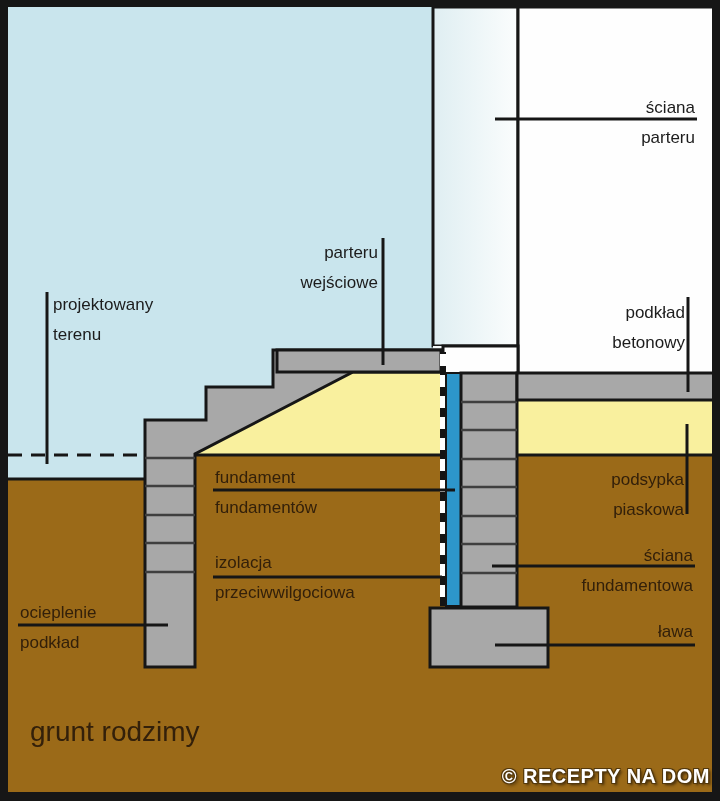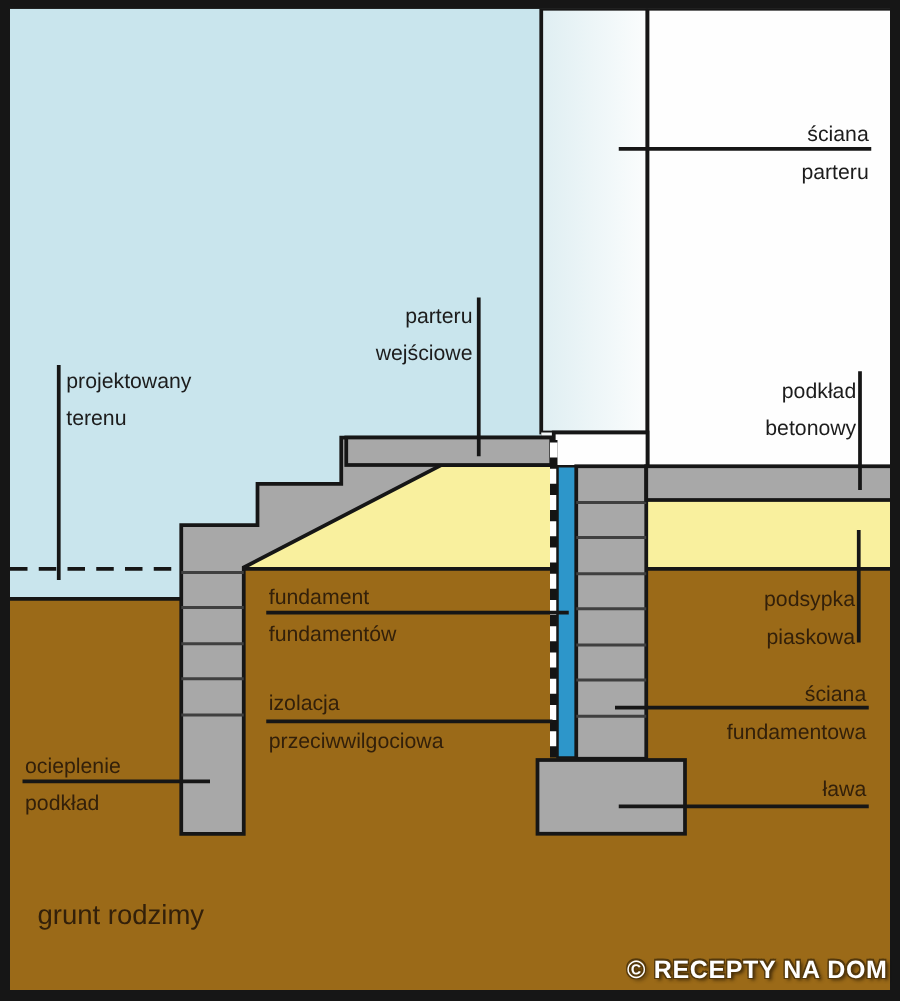--- a/index.html
+++ b/index.html
@@ -15,21 +15,21 @@
     position:absolute;
     font-size:17px;
     line-height:30px;
     color:var(--label-text,#1c1c1c);
     z-index:5;
     pointer-events:none;
   }
   .label .ln{display:block;white-space:nowrap;}
   .label.align-right{text-align:right;}
   .label.on-ground{color:var(--ground-text,#3a240c);}
-  .label.big{font-size:22px;}
+  .label.big{font-size:28px;}
   .watermark{
     position:absolute;
     right:10px;top:765px;
     font-size:20px;
     font-weight:bold;
     letter-spacing:0.5px;
     color:var(--watermark-text,#ffffff);
     text-shadow:-1px -1px 0 #53380c, 1px -1px 0 #53380c, -1px 1px 0 #53380c,
                  1px 1px 0 #53380c, 2px 2px 3px rgba(40,25,5,0.85);
     z-index:6;

